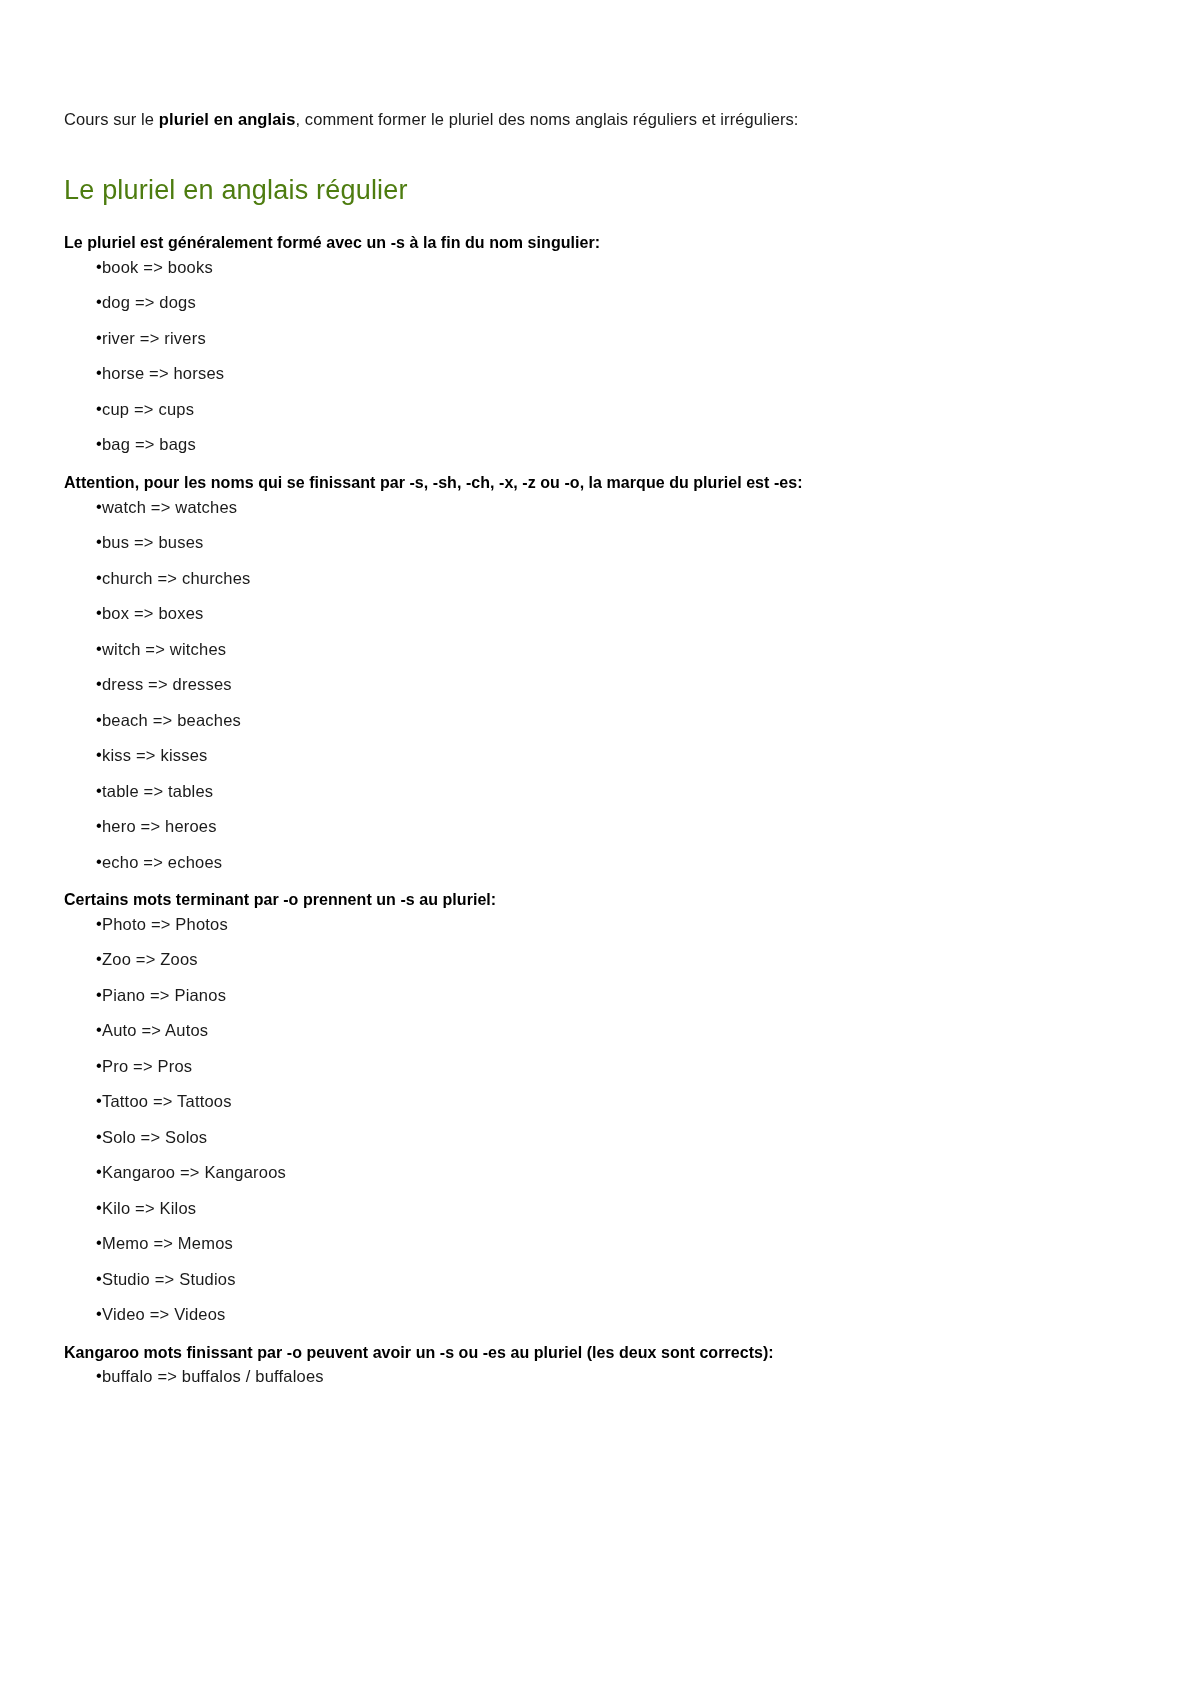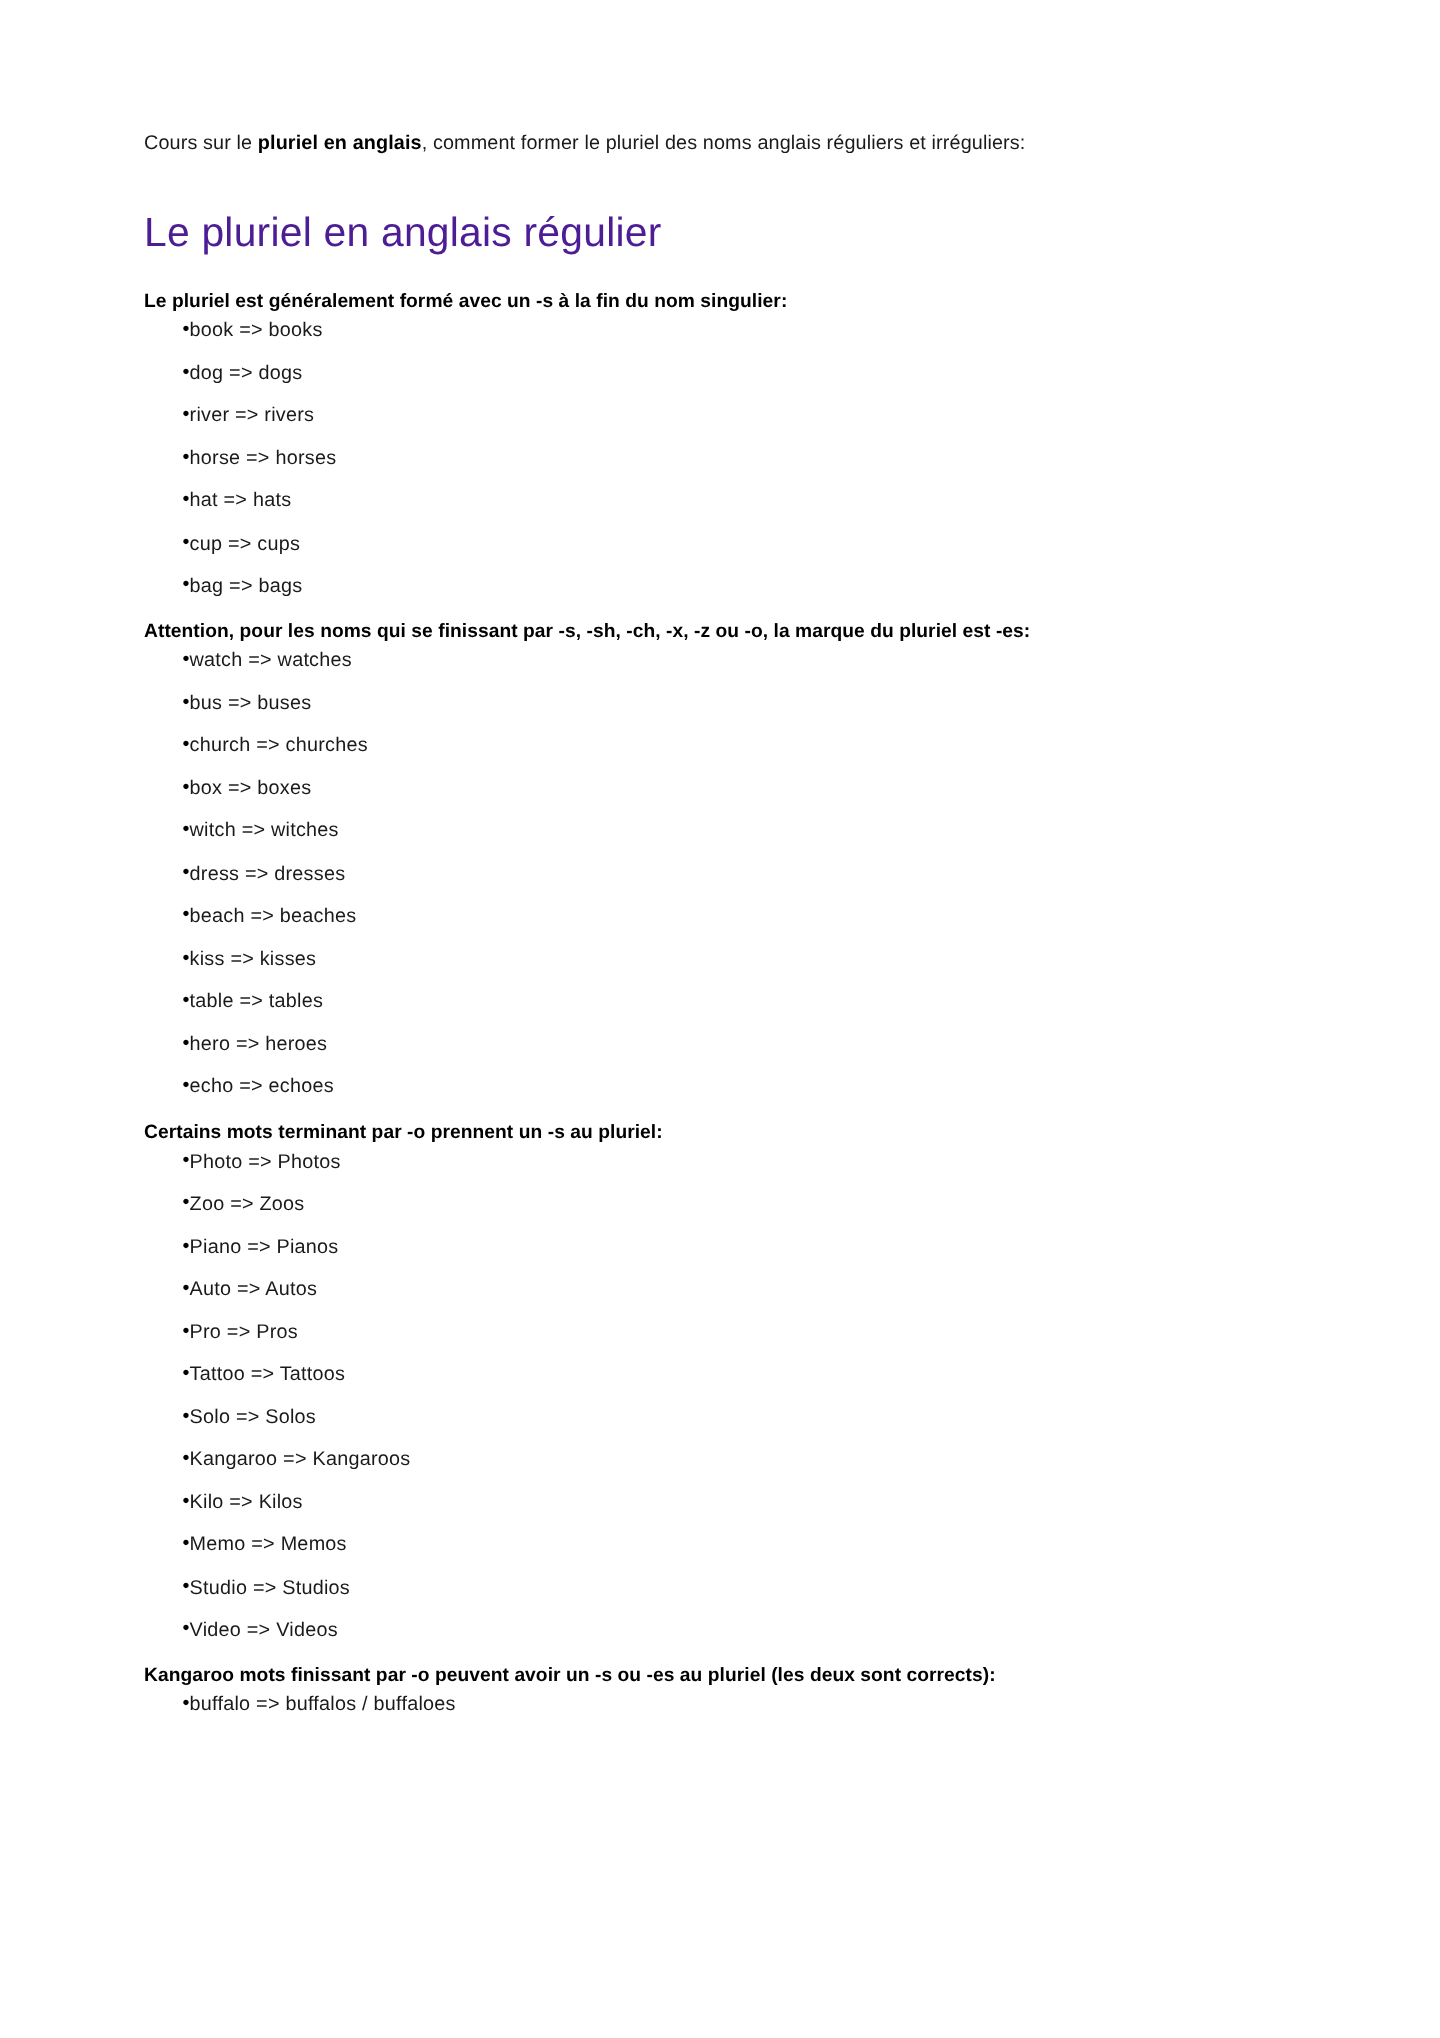--- a/index.html
+++ b/index.html
@@ -12,38 +12,38 @@
     height: 1698px;
     font-family: "Liberation Sans", sans-serif;
     color: #000000;
     -webkit-font-smoothing: none;
   }
   .page {
     position: relative;
     width: 1200px;
     height: 1698px;
     box-sizing: border-box;
-    padding: 108px 160px 0 120px;
+    padding: 108px 160px 0 64px;
     background: #ffffff;
   }
   .intro {
     font-size: 16.5px;
     line-height: 1.45;
     color: #1a1a1a;
     margin: 0 0 42px 0;
     letter-spacing: 0.1px;
   }
   .intro b {
     font-weight: 700;
     color: #000;
   }
   h1.doc-title {
-    font-size: 34px;
+    font-size: 27px;
     font-weight: 400;
-    color: #4c1d95;
+    color: #4d7c0f;
     margin: 0 0 26px 0;
     line-height: 1.2;
     letter-spacing: 0.2px;
   }
   .section {
     margin: 0;
   }
   .section + .section {
     margin-top: 0;
   }
@@ -97,21 +97,20 @@
   <h1 class="doc-title">Le pluriel en anglais régulier</h1>
 
   <div id="sections-root">
       <div class="section">
         <h2 class="section-heading">Le pluriel est généralement formé avec un -s à la fin du nom singulier:</h2>
         <ul class="word-list">
           <li><span class="bullet">•</span><span class="txt">book =&gt; books</span></li>
           <li><span class="bullet">•</span><span class="txt">dog =&gt; dogs</span></li>
           <li><span class="bullet">•</span><span class="txt">river =&gt; rivers</span></li>
           <li><span class="bullet">•</span><span class="txt">horse =&gt; horses</span></li>
-          <li><span class="bullet">•</span><span class="txt">hat =&gt; hats</span></li>
           <li><span class="bullet">•</span><span class="txt">cup =&gt; cups</span></li>
           <li><span class="bullet">•</span><span class="txt">bag =&gt; bags</span></li>
         </ul>
       </div>
       <div class="section">
         <h2 class="section-heading">Attention, pour les noms qui se finissant par -s, -sh, -ch, -x, -z ou -o, la marque du pluriel est -es:</h2>
         <ul class="word-list">
           <li><span class="bullet">•</span><span class="txt">watch =&gt; watches</span></li>
           <li><span class="bullet">•</span><span class="txt">bus =&gt; buses</span></li>
           <li><span class="bullet">•</span><span class="txt">church =&gt; churches</span></li>

